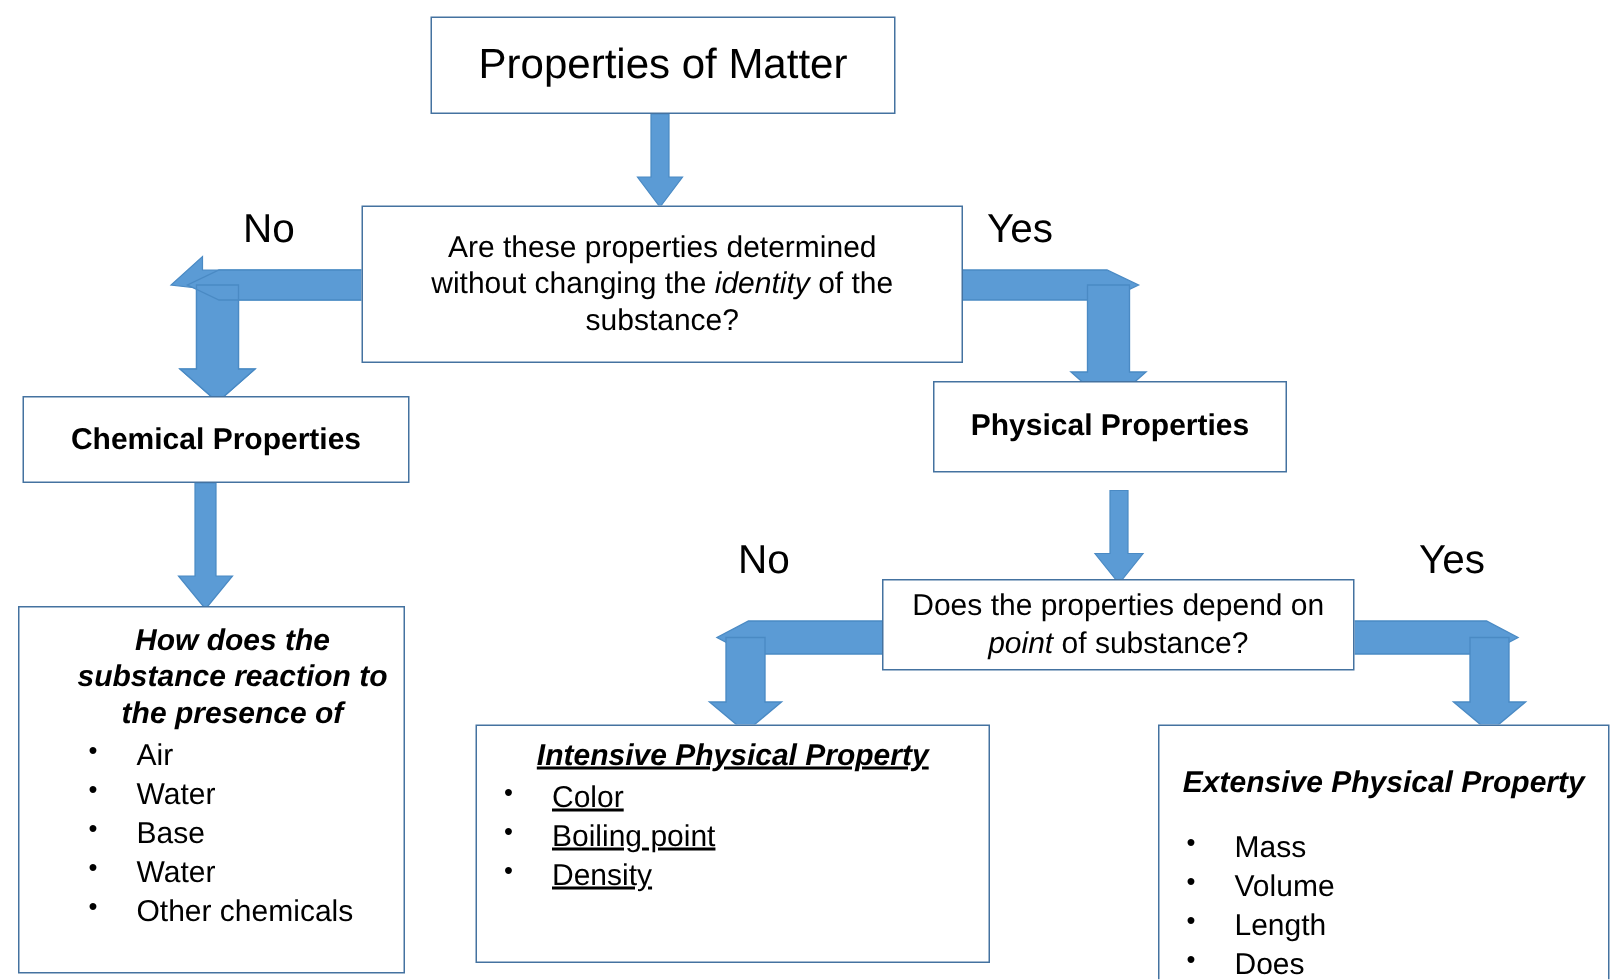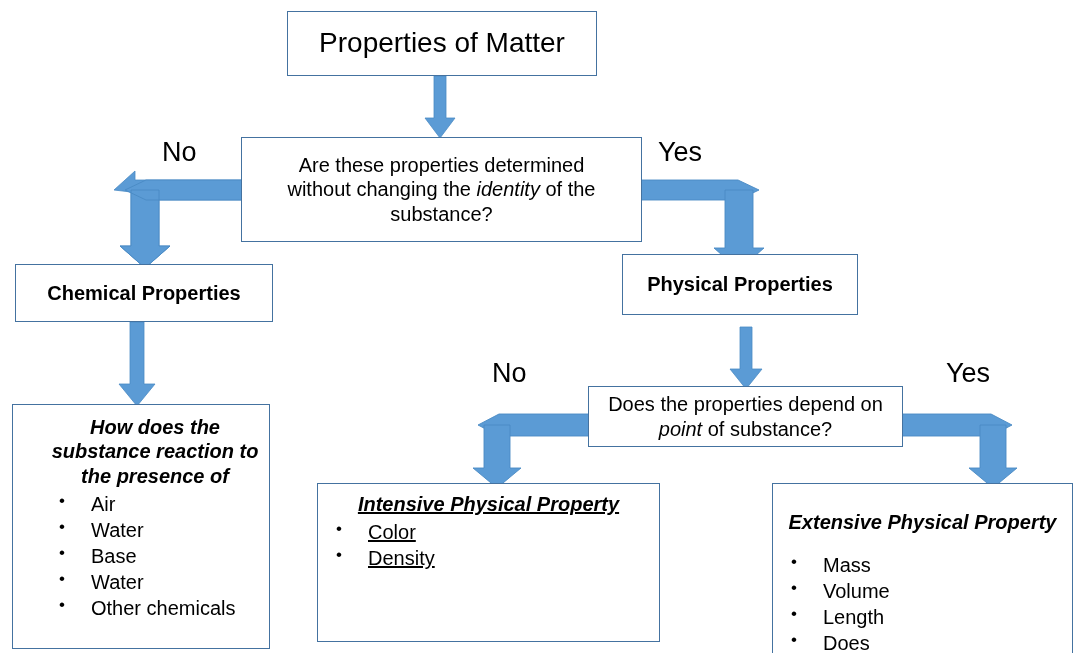--- a/index.html
+++ b/index.html
@@ -165,20 +165,21 @@
     <svg width="128" height="84" viewBox="0 0 128 84">
       <polygon points="0,10 95,10 116,21 95,32 0,32" fill="#5B9BD5" stroke="#4A8AC4" stroke-width="0.9"></polygon>
       <polygon points="84,21 84,64 73,64 97,84 121,64 110,64 110,21" fill="#5B9BD5" stroke="#4A8AC4" stroke-width="0.9"></polygon>
     </svg>
   </div>
 
   <div class="box" style="left:317px; top:483px; width:343px; height:159px; justify-content:flex-start; padding-top:8px;text-decoration:underline;">
     <div class="box-title bolditalic" style="font-size:20px;">Intensive Physical Property</div>
     <ul class="list" style="font-size:20px; margin-top:3px;">
       <li>Color</li>
+      <li>Boiling point</li>
       <li>Density</li>
     </ul>
   </div>
 
   <div class="box" style="left:772px; top:483px; width:301px; height:192px; justify-content:center; padding-top:8px;">
     <div class="box-title bolditalic" style="font-size:20px;">Extensive Physical Property</div>
     <ul class="list" style="font-size:20px; margin-top:18px;">
       <li>Mass</li>
       <li>Volume</li>
       <li>Length</li>

